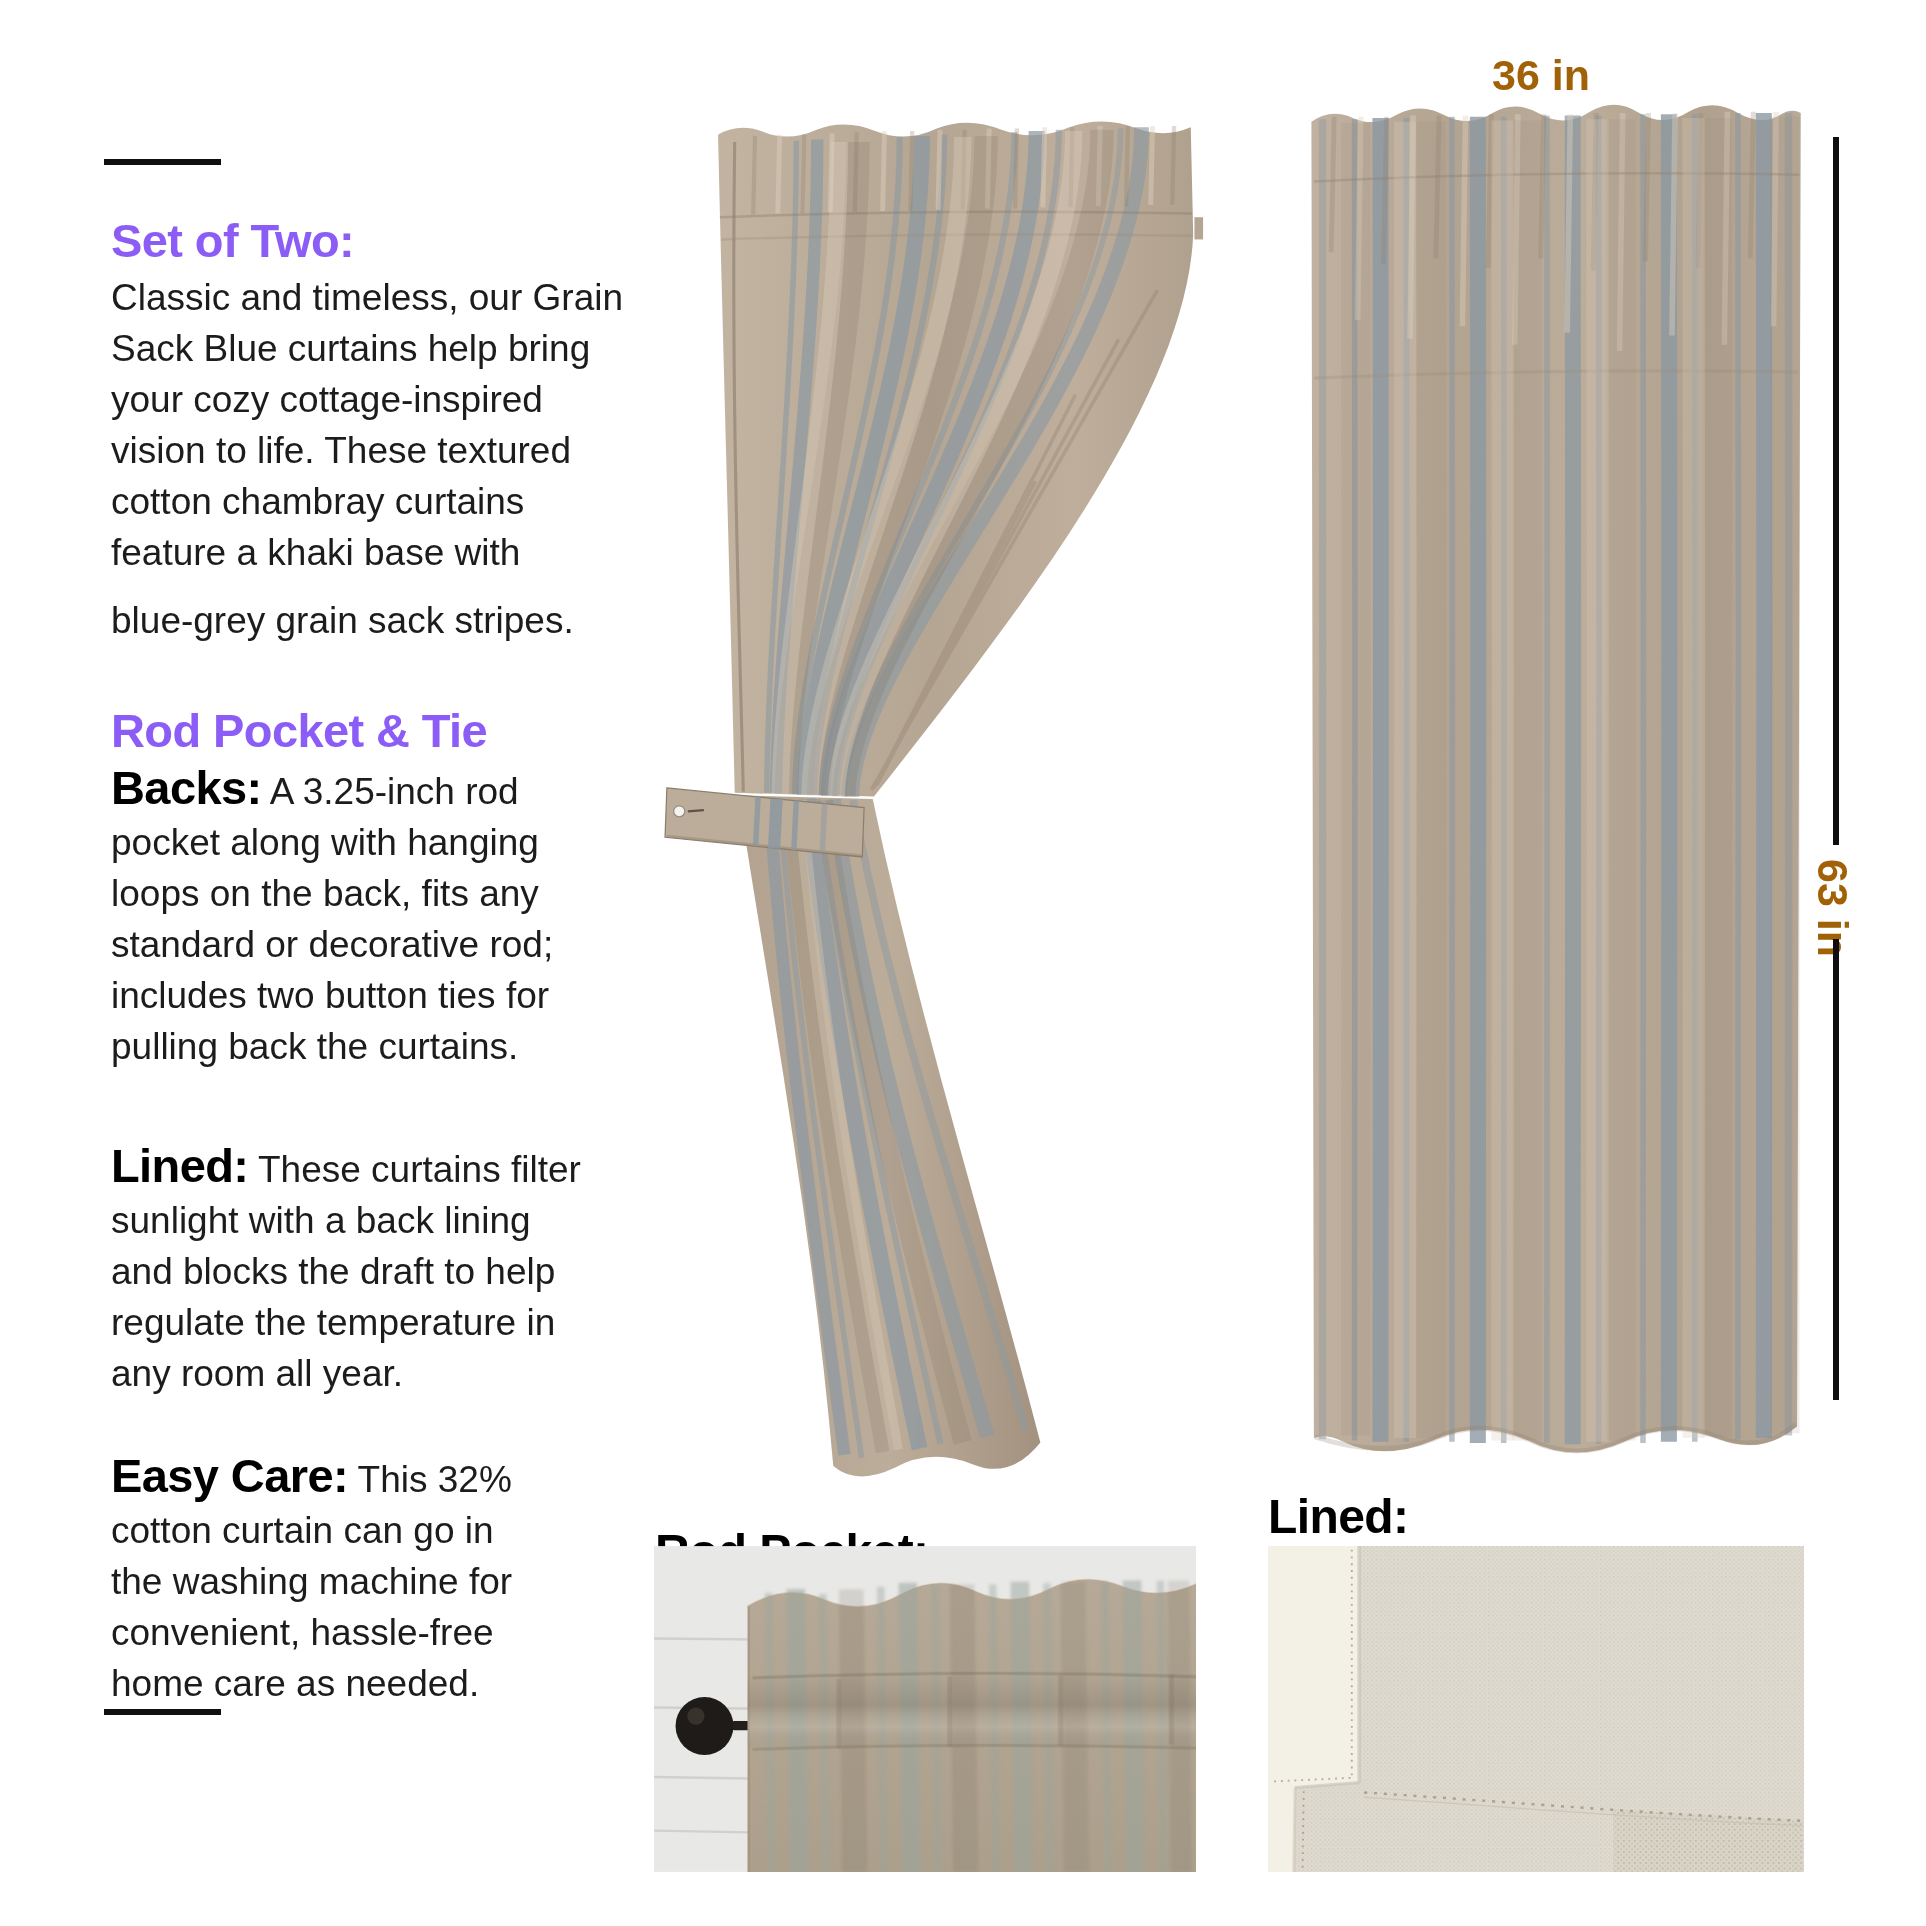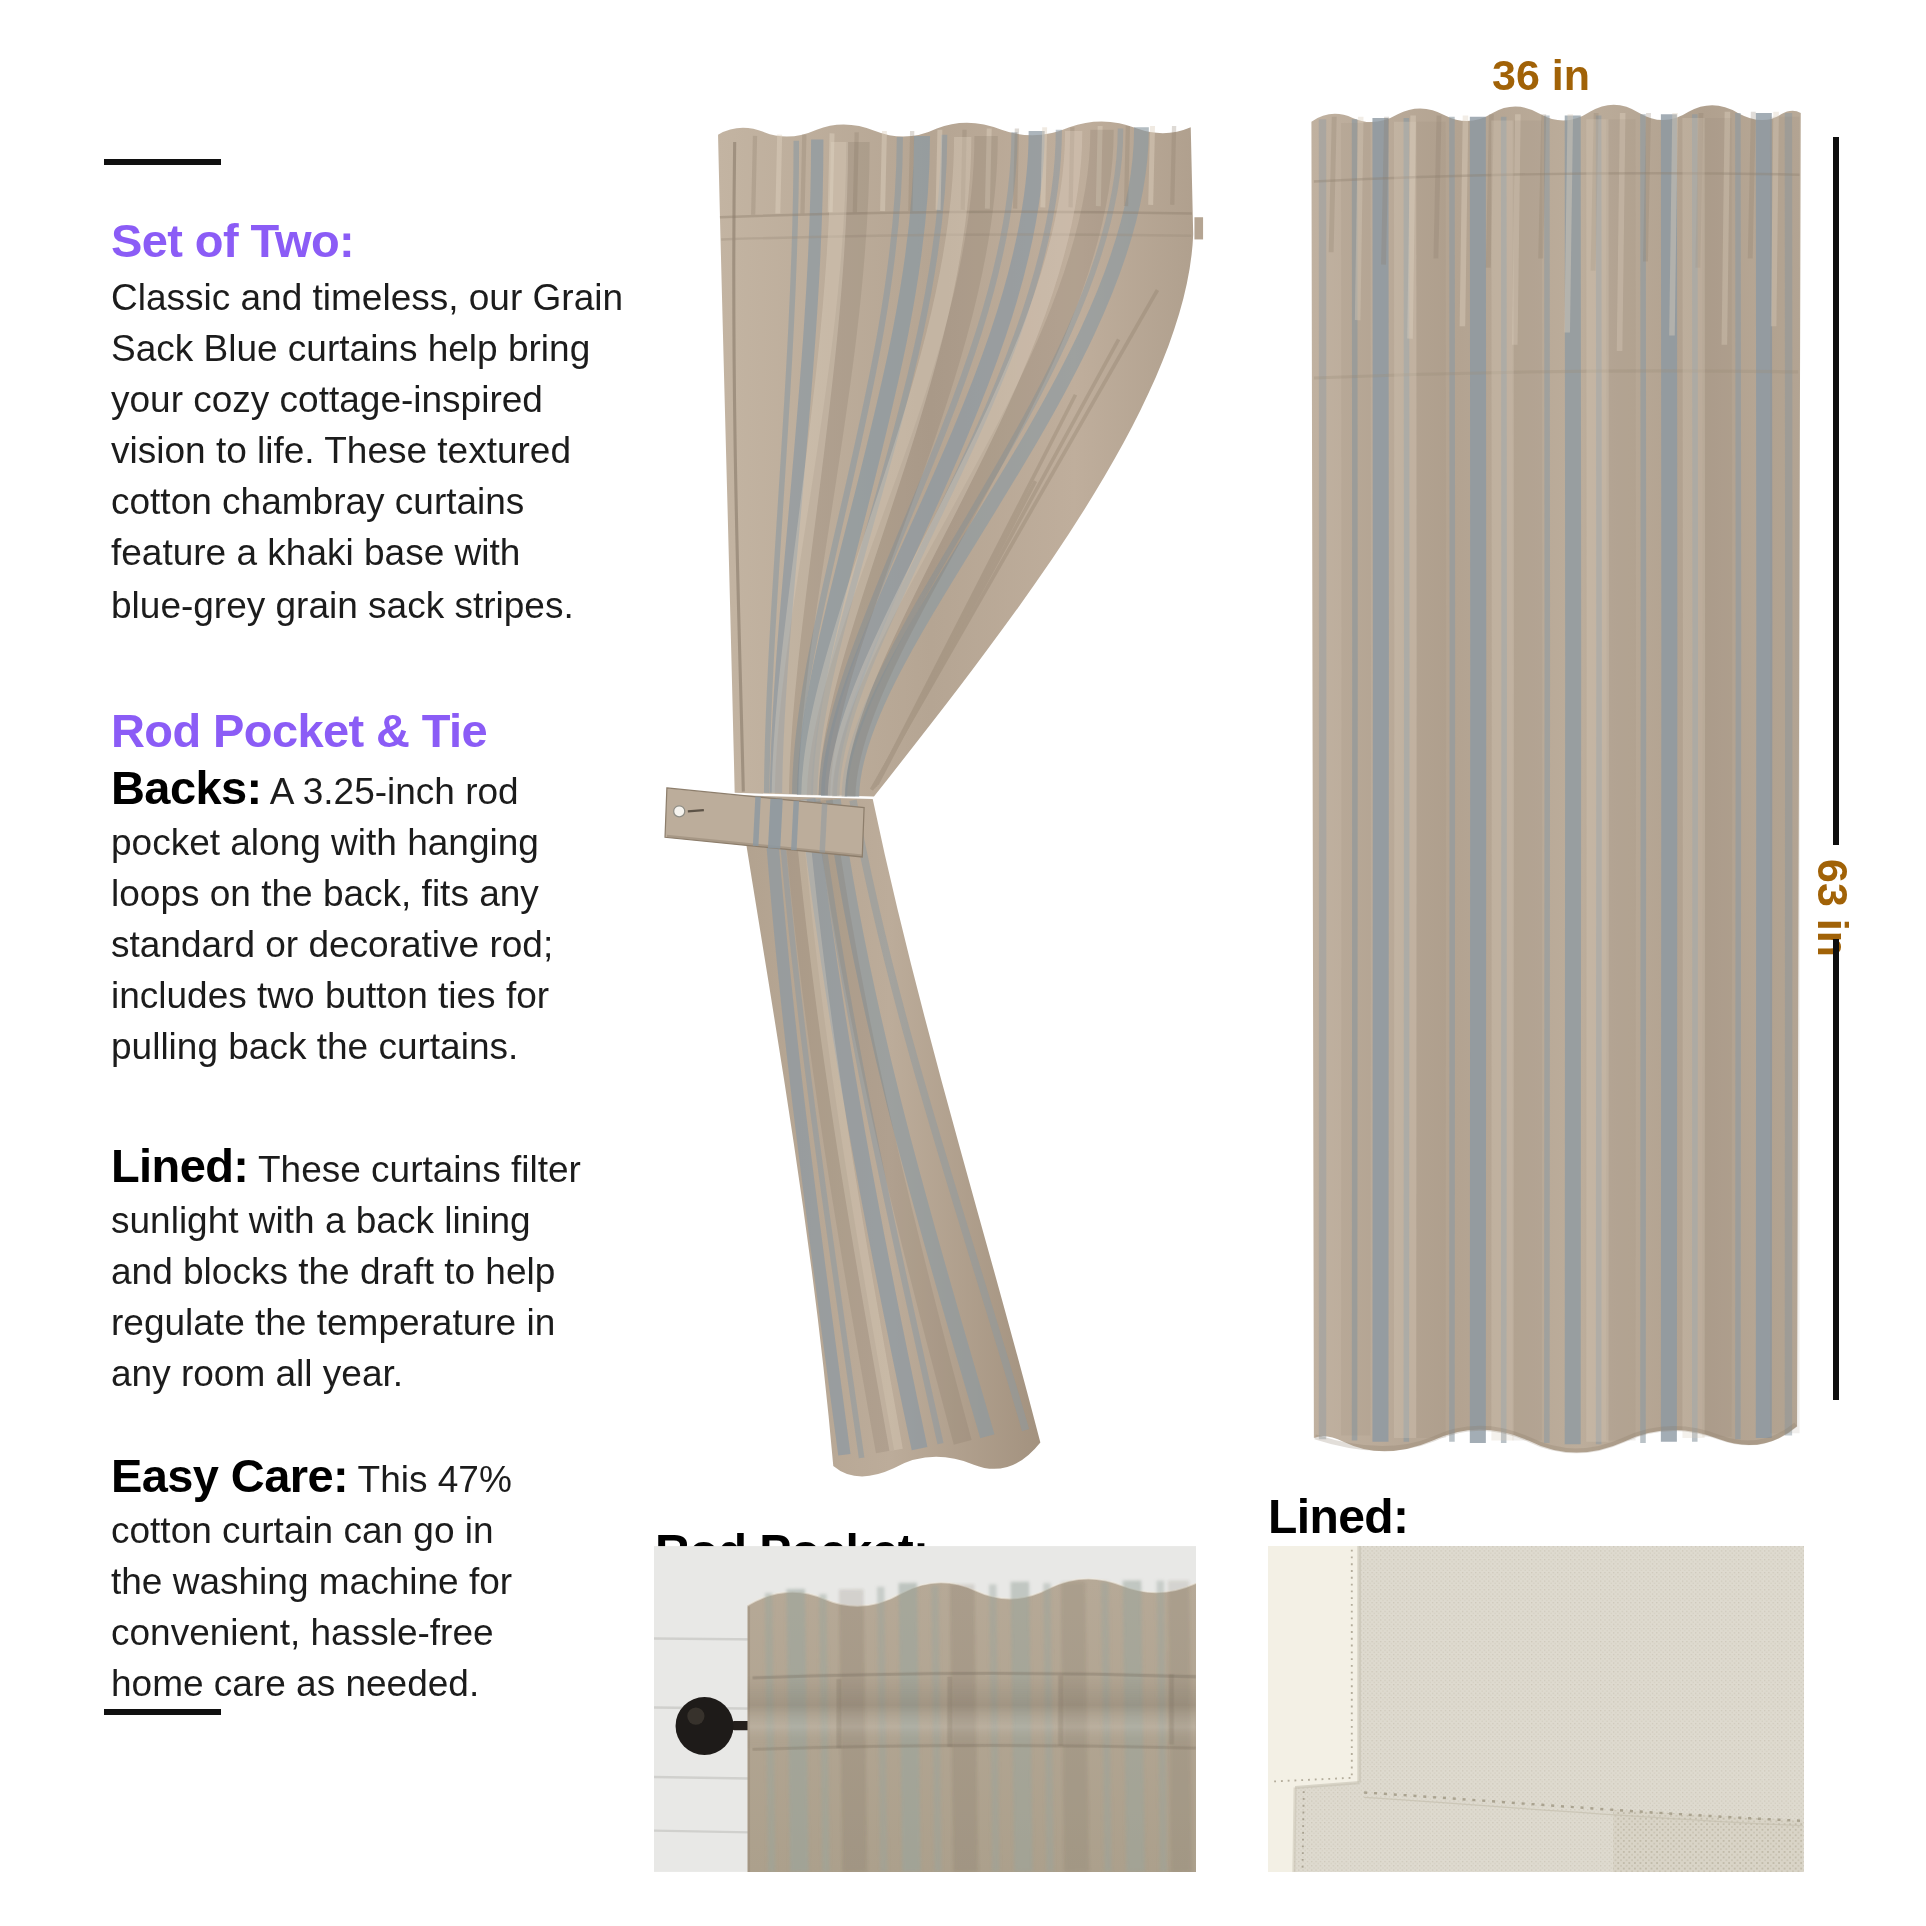--- a/index.html
+++ b/index.html
@@ -4,21 +4,21 @@
 <style>
   html,body{margin:0;padding:0;background:#fff;}
   #canvas{position:relative;width:1926px;height:1926px;background:#fff;overflow:hidden;
           font-family:"Liberation Sans",sans-serif;color:#161616;}
   .divider{position:absolute;height:6.2px;background:#101010;}
   .h1{font-size:47px;font-weight:700;color:#8b5cf6;line-height:62px;letter-spacing:-0.6px;white-space:pre;}
   .ptext{font-size:37px;font-weight:400;line-height:51px;white-space:pre;color:#1c1c1c;}
   .runin{font-size:47px;font-weight:700;color:#000;letter-spacing:-0.6px;}
   p{margin:0;}
   .sec{position:absolute;left:111px;}
-  .p2{margin-top:2px;}
+  .p2{margin-top:17px;}
   .dimline{position:absolute;background:#0e0e0e;}
   .dimtext{position:absolute;font-size:43px;font-weight:700;color:#a16207;letter-spacing:0px;}
   #w-label{left:1470px;top:51px;width:142px;text-align:center;}
   #h-label{left:1808px;top:858px;height:99px;writing-mode:vertical-rl;text-align:center;}
   .photolabel{position:absolute;font-size:48px;font-weight:700;color:#000;letter-spacing:-0.6px;}
   .illus{position:absolute;}
 </style>
 </head>
 <body>
 
@@ -50,21 +50,21 @@
 
   <div class="sec" style="top:1140px;">
     <p class="ptext"><span class="runin">Lined:</span><span> These curtains filter
 sunlight with a back lining
 and blocks the draft to help
 regulate the temperature in
 any room all year.</span></p>
   </div>
 
   <div class="sec" style="top:1450px;">
-    <p class="ptext"><span class="runin">Easy Care:</span><span> This 47%
+    <p class="ptext"><span class="runin">Easy Care:</span><span> This 32%
 cotton curtain can go in
 the washing machine for
 convenient, hassle-free
 home care as needed.</span></p>
   </div>
 
   <div class="dimline" style="left:1336px;top:76px;width:131px;"></div>
   <div class="dimtext" id="w-label">36 in</div>
   <div class="dimline" style="left:1615px;top:76px;width:180px;"></div>
 

